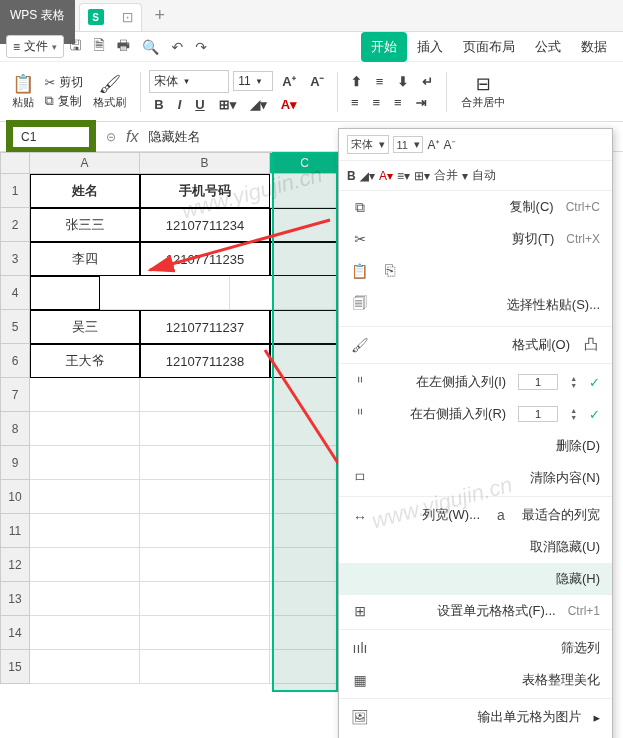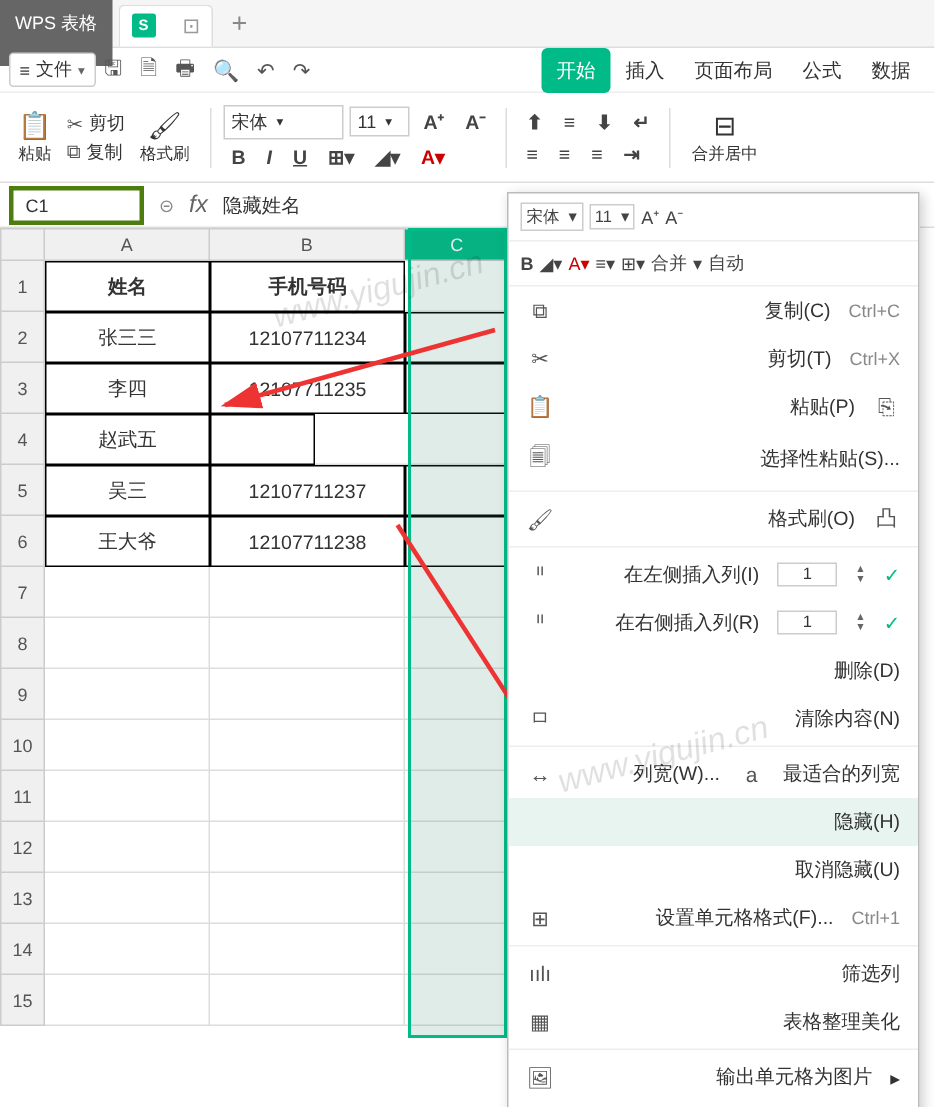--- a/index.html
+++ b/index.html
@@ -21,21 +21,21 @@
 .ribbon { height: 60px; display: flex; align-items: center; padding: 4px 6px; border-bottom: 1px solid #ddd; gap: 4px; }
 .rbtn { display: flex; flex-direction: column; align-items: center; justify-content: center; padding: 2px 6px; font-size: 11px; color: #333; }
 .rbtn .ic { font-size: 18px; }
 .rgroup { display: flex; flex-direction: column; gap: 2px; }
 .rrow { display: flex; align-items: center; gap: 4px; }
 .rrow .ic { font-size: 13px; color: #555; }
 .sep { width: 1px; height: 40px; background: #ddd; margin: 0 4px; }
 .select { border: 1px solid #ccc; padding: 2px 4px; font-size: 12px; display: flex; align-items: center; gap: 6px; }
 .fmt-btn { padding: 2px 5px; font-size: 13px; font-weight: bold; color: #444; }
 .cellbar { height: 30px; display: flex; align-items: center; border-bottom: 1px solid #ddd; padding: 0 6px; gap: 10px; }
-.cellname { border: 3px solid #4d7c0f; padding: 3px 20px 3px 8px; font-size: 12px; width: 90px; }
+.cellname { border: 7px solid #4d7c0f; padding: 3px 20px 3px 8px; font-size: 12px; width: 90px; }
 .fx { color: #666; font-style: italic; font-size: 16px; }
 .formula-val { font-size: 13px; color: #333; font-family: Liberation Serif, serif; }
 .sheet-area { position: relative; }
 .corner { position: absolute; left: 0; top: 0; width: 30px; height: 22px; background: #f0f0f0; border: 1px solid #ccc; }
 .col-headers { position: absolute; left: 30px; top: 0; display: flex; height: 22px; }
 .col-h { background: #f0f0f0; border: 1px solid #ccc; border-left: none; display: flex; align-items: center; justify-content: center; font-size: 12px; color: #555; }
 .col-h.sel { background: #0b8; color: #fff; }
 .row-headers { position: absolute; left: 0; top: 22px; width: 30px; }
 .row-h { height: 34px; background: #f0f0f0; border: 1px solid #ccc; border-top: none; display: flex; align-items: center; justify-content: center; font-size: 12px; color: #555; }
 .cells { position: absolute; left: 30px; top: 22px; }
@@ -204,21 +204,20 @@
         <div class="cell" style="width: 120px;"></div>
       </div>
       <div class="cell-row">
         <div class="cell bordered" style="width: 110px;">李四</div>
         <div class="cell bordered" style="width: 130px;">12107711235</div>
         <div class="cell bordered" style="width: 70px;"></div>
         <div class="cell" style="width: 130px;"></div>
         <div class="cell" style="width: 120px;"></div>
       </div>
       <div class="cell-row">
-        <div class="cell bordered" style="width: 110px;">赵武五</div>
         <div class="cell bordered" style="width: 70px;"></div>
         <div class="cell" style="width: 130px;"></div>
         <div class="cell" style="width: 120px;"></div>
       </div>
       <div class="cell-row">
         <div class="cell bordered" style="width: 110px;">吴三</div>
         <div class="cell bordered" style="width: 130px;">12107711237</div>
         <div class="cell bordered" style="width: 70px;"></div>
         <div class="cell" style="width: 130px;"></div>
         <div class="cell" style="width: 120px;"></div>
@@ -319,21 +318,20 @@
         <span class="label">复制(C)</span>
         <span class="shortcut">Ctrl+C</span>
       </div>
       <div class="cm-item">
         <span class="ic">✂</span>
         <span class="label">剪切(T)</span>
         <span class="shortcut">Ctrl+X</span>
       </div>
       <div class="cm-item">
         <span class="ic">📋</span>
-        <span class="label">粘贴(P)</span>
         <span class="ic">⎘</span>
       </div>
       <div class="cm-item">
         <span class="ic">🗐</span>
         <span class="label">选择性粘贴(S)...</span>
       </div>
       <div class="cm-sep"></div>
       <div class="cm-item">
         <span class="ic">🖌</span>
         <span class="label">格式刷(O)</span>
@@ -362,27 +360,27 @@
         <span class="ic">ㅁ</span>
         <span class="label">清除内容(N)</span>
       </div>
       <div class="cm-sep"></div>
       <div class="cm-item">
         <span class="ic">↔</span>
         <span class="label">列宽(W)...</span>
         <span class="ic">a</span>
         <span>最适合的列宽</span>
       </div>
+      <div class="cm-item">
+        <span class="ic"></span>
+        <span class="label">取消隐藏(U)</span>
+      </div>
       <div class="cm-item hover">
         <span class="ic"></span>
         <span class="label">隐藏(H)</span>
-      </div>
-      <div class="cm-item">
-        <span class="ic"></span>
-        <span class="label">取消隐藏(U)</span>
       </div>
       <div class="cm-item">
         <span class="ic">⊞</span>
         <span class="label">设置单元格格式(F)...</span>
         <span class="shortcut">Ctrl+1</span>
       </div>
       <div class="cm-sep"></div>
       <div class="cm-item">
         <span class="ic">ıılı</span>
         <span class="label">筛选列</span>

